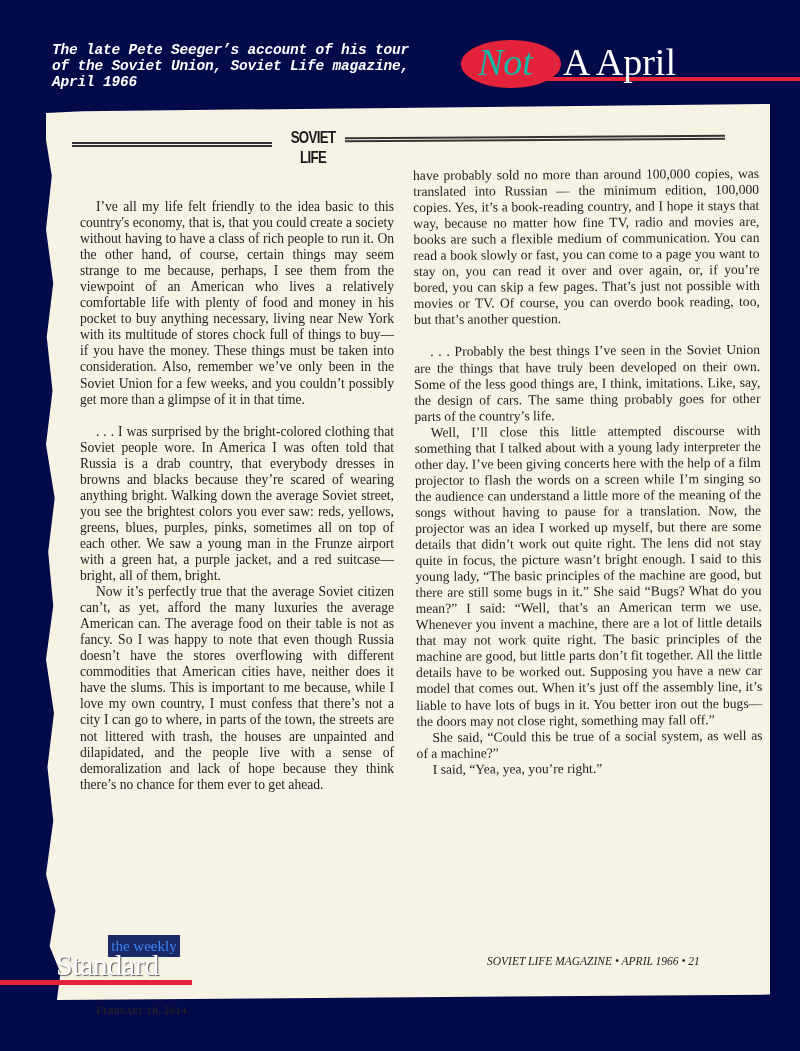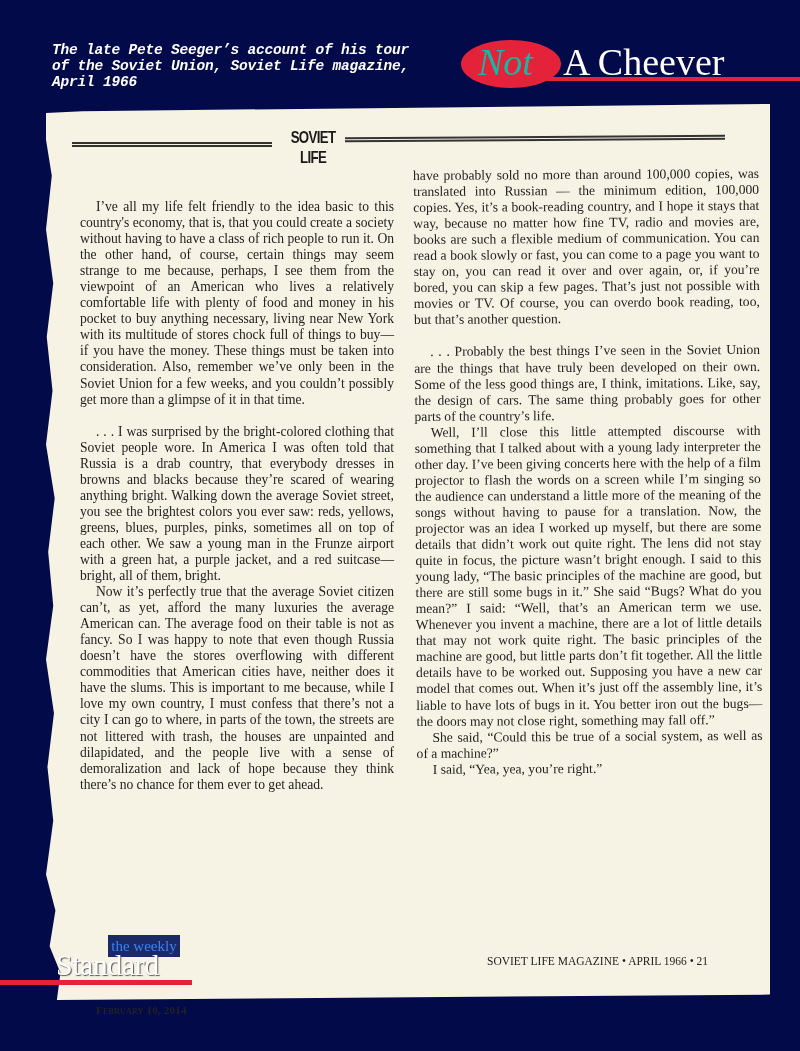--- a/index.html
+++ b/index.html
@@ -58,21 +58,21 @@
     font-size: 13.6px; line-height: 16.05px;
     text-align: justify;
   }
   .col p { text-indent: 16px; }
   .col p.gap { margin-top: 16px; }
   .col p.noind { text-indent: 0; }
   .col-left { left: 80px; top: 199px; width: 314px; }
   .col-right { left: 413px; top: 168px; width: 346px; transform: rotate(-0.35deg); transform-origin: left top; }
   .footer-mag {
     position: absolute; left: 487px; top: 955px;
-    font-size: 11.5px; color: #222; letter-spacing: 0px;
+    font-size: 11.5px; color: #222; letter-spacing: 0px; font-style: italic;
   }
   .logo-box {
     position: absolute; left: 108px; top: 935px; width: 72px; height: 22px;
     background: #1b2a66;
     color: #3b82f6; text-align: center;
     font-size: 15px; line-height: 22px; font-family: "Liberation Serif", serif;
   }
   .logo-standard {
     position: absolute; left: 56px; top: 950px;
     color: #fff; font-size: 30px; line-height: 30px;
@@ -92,21 +92,21 @@
 </style>
 </head>
 <body>
 
 <div class="caption">The late Pete Seeger’s account of his tour of the Soviet Union, Soviet Life magazine, April 1966</div>
 
 <div>
   <div class="brand-line"></div>
   <div class="brand-oval"></div>
   <div class="brand-not">Not</div>
-  <div class="brand-rest">A Cheever</div>
+  <div class="brand-rest">A April</div>
 </div>
 
 <div class="paper"></div>
 
 <div class="rule left"></div>
 <div class="masthead">SOVIET LIFE</div>
 <div class="rule right"></div>
 
 <div class="col col-left">
   <p>I’ve all my life felt friendly to the idea basic to this country's economy, that is, that you could create a society without having to have a class of rich people to run it. On the other hand, of course, certain things may seem strange to me because, perhaps, I see them from the viewpoint of an American who lives a relatively comfortable life with plenty of food and money in his pocket to buy anything necessary, living near New York with its multitude of stores chock full of things to buy—if you have the money. These things must be taken into consideration. Also, remember we’ve only been in the Soviet Union for a few weeks, and you couldn’t possibly get more than a glimpse of it in that time.</p>

